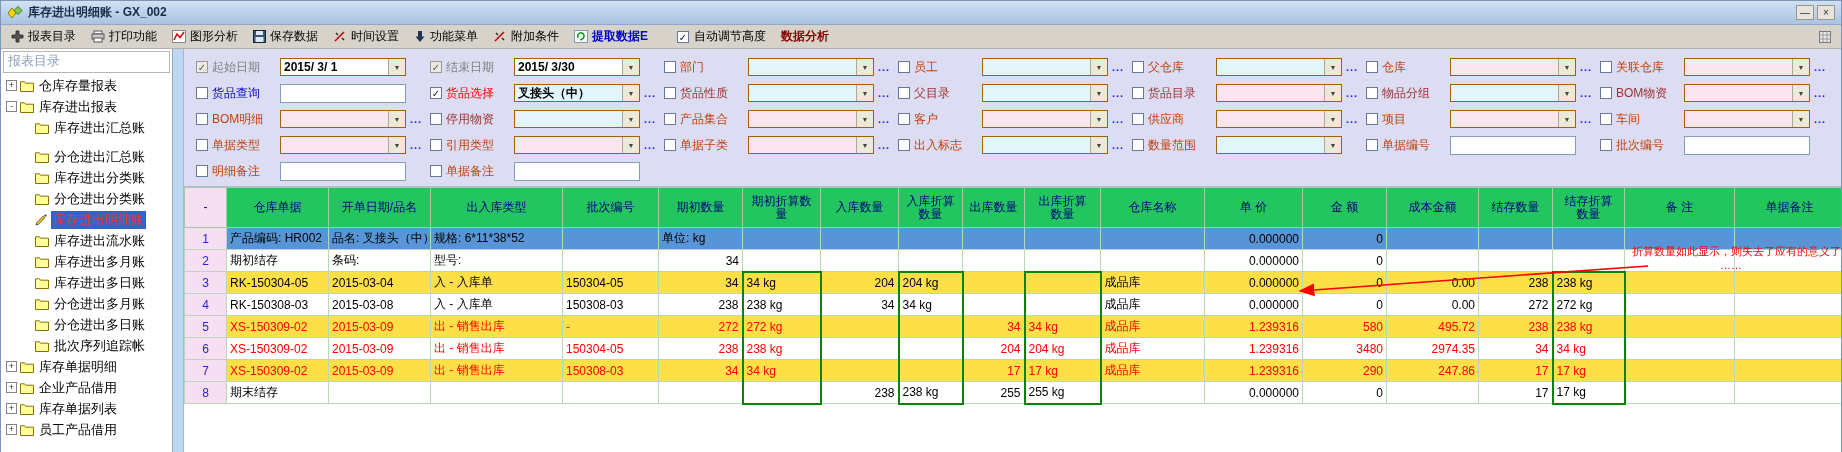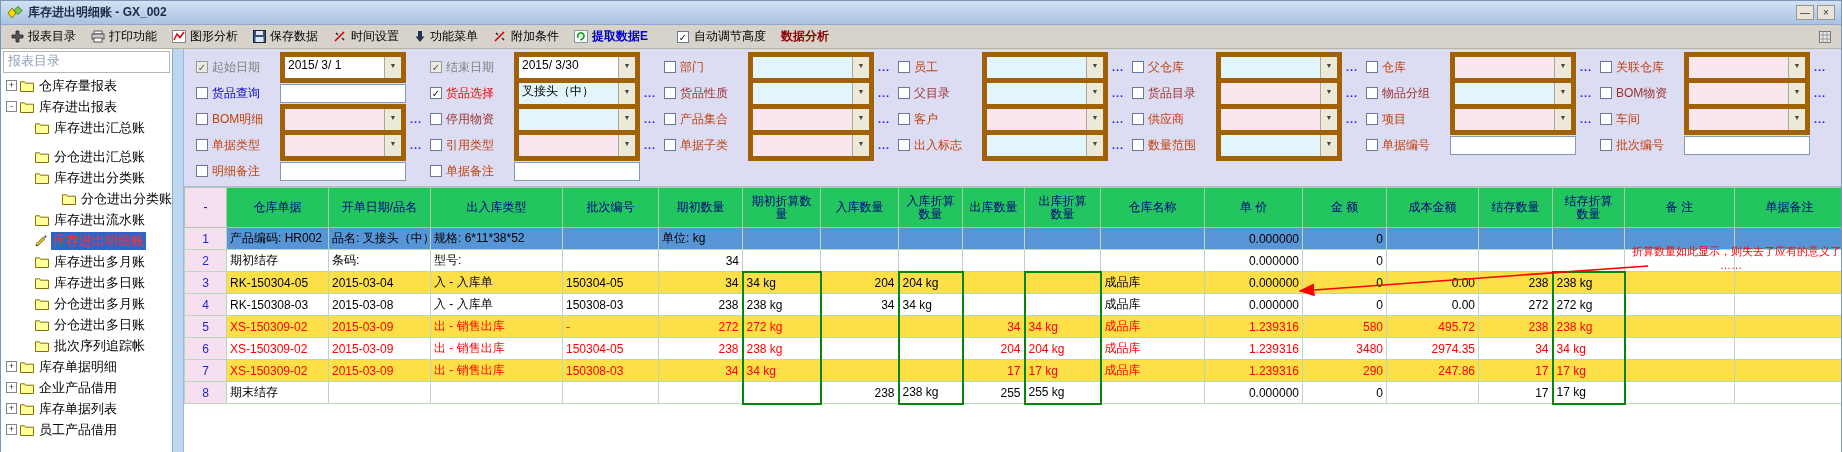--- a/index.html
+++ b/index.html
@@ -39,21 +39,21 @@
 
   
   .filters{background:#dcdcf2;height:138px;box-sizing:border-box;padding:5px 0 0 12px;border-bottom:1px solid #b8b8d8;}
   .f-row{display:flex;height:26px;align-items:center;}
   .f-slot{width:234px;display:flex;align-items:center;gap:4px;flex:none;}
   .cbox{width:12px;height:12px;background:#fff;border:1px solid #67789a;font-size:10px;line-height:11px;
         text-align:center;color:#111;flex:none;box-sizing:border-box;}
   .cbox.dis{background:#ece9e0;color:#555;border-color:#9a9a9a;}
   .f-lbl{width:64px;white-space:nowrap;overflow:hidden;flex:none;}
   .lbl-gray{color:#808080;} .lbl-blue{color:#0000cc;} .lbl-red{color:#ff0000;} .lbl-maroon{color:#9c3030;} .lbl-black{color:#c2410c;}
-  .f-combo{width:126px;height:31px;border:5px solid #a16207;background:#fff;display:flex;box-sizing:border-box;flex:none;}
+  .f-combo{width:126px;height:18px;border:1px solid #a16207;background:#fff;display:flex;box-sizing:border-box;flex:none;font-weight:bold;}
   .f-combo .val{flex:1;line-height:17px;padding-left:3px;overflow:hidden;white-space:nowrap;}
   .f-btn{width:16px;background:#ece9d8;border-left:1px solid #aca899;color:#444;font-size:7px;line-height:17px;text-align:center;flex:none;}
   .bg-cyan .val, .f-combo.bg-cyan{background:#e2f5fa;}
   .bg-pink .val, .f-combo.bg-pink{background:#f9e6ef;}
   .f-input{width:126px;height:19px;border:1px solid #7f9db9;background:#fff;box-sizing:border-box;flex:none;}
   .f-more{color:#2222ee;font-weight:bold;font-size:11px;letter-spacing:1px;width:16px;flex:none;}
 
   
   .table-wrap{flex:1;background:#fff;overflow:hidden;}
   table{border-collapse:collapse;table-layout:fixed;width:1660px;font-size:12px;}
@@ -221,44 +221,44 @@
             <span class="tlabel">分仓进出汇总账</span>
           </div>
           <div class="titem" style="padding-left: 34px;">
             <span class="tb-ic">
               <svg width="14" height="12" viewBox="0 0 14 12">
                 <path d="M0.5 1.8 h4 l1 1.4 h8 v8.3 h-13 z" fill="#ffff99" stroke="#8a7000"></path>
               </svg>
             </span>
             <span class="tlabel">库存进出分类账</span>
           </div>
-          <div class="titem" style="padding-left: 34px; margin-left: 27px;">
+          <div class="titem" style="padding-left: 34px;">
             <span class="tb-ic">
               <svg width="14" height="12" viewBox="0 0 14 12">
                 <path d="M0.5 1.8 h4 l1 1.4 h8 v8.3 h-13 z" fill="#ffff99" stroke="#8a7000"></path>
               </svg>
             </span>
             <span class="tlabel">分仓进出分类账</span>
-          </div>
-          <div class="titem" style="padding-left: 34px;">
-            <span class="tb-ic">
-              <svg width="14" height="12" viewBox="0 0 14 12">
-                <path d="M0.5 1.8 h4 l1 1.4 h8 v8.3 h-13 z" fill="#ffff99" stroke="#8a7000"></path>
-              </svg>
-            </span>
-            <span class="tlabel">库存进出流水账</span>
           </div>
           <div class="titem sel" style="padding-left: 34px;">
             <span class="tb-ic">
               <svg width="13" height="12">
                 <path d="M1 11 l2.2 -0.6 6.8 -6.8 -1.6 -1.6 -6.8 6.8 z" fill="#ffcc00" stroke="#333" stroke-width="0.8"></path>
                 <path d="M9.2 1.2 l1.6 1.6 1 -1 -1.6 -1.6 z" fill="#333"></path>
               </svg>
             </span>
             <span class="tlabel">库存进出明细账</span>
+          </div>
+          <div class="titem" style="padding-left: 34px;">
+            <span class="tb-ic">
+              <svg width="14" height="12" viewBox="0 0 14 12">
+                <path d="M0.5 1.8 h4 l1 1.4 h8 v8.3 h-13 z" fill="#ffff99" stroke="#8a7000"></path>
+              </svg>
+            </span>
+            <span class="tlabel">库存进出流水账</span>
           </div>
           <div class="titem" style="padding-left: 34px;">
             <span class="tb-ic">
               <svg width="14" height="12" viewBox="0 0 14 12">
                 <path d="M0.5 1.8 h4 l1 1.4 h8 v8.3 h-13 z" fill="#ffff99" stroke="#8a7000"></path>
               </svg>
             </span>
             <span class="tlabel">库存进出多月账</span>
           </div>
           <div class="titem" style="padding-left: 34px;">

